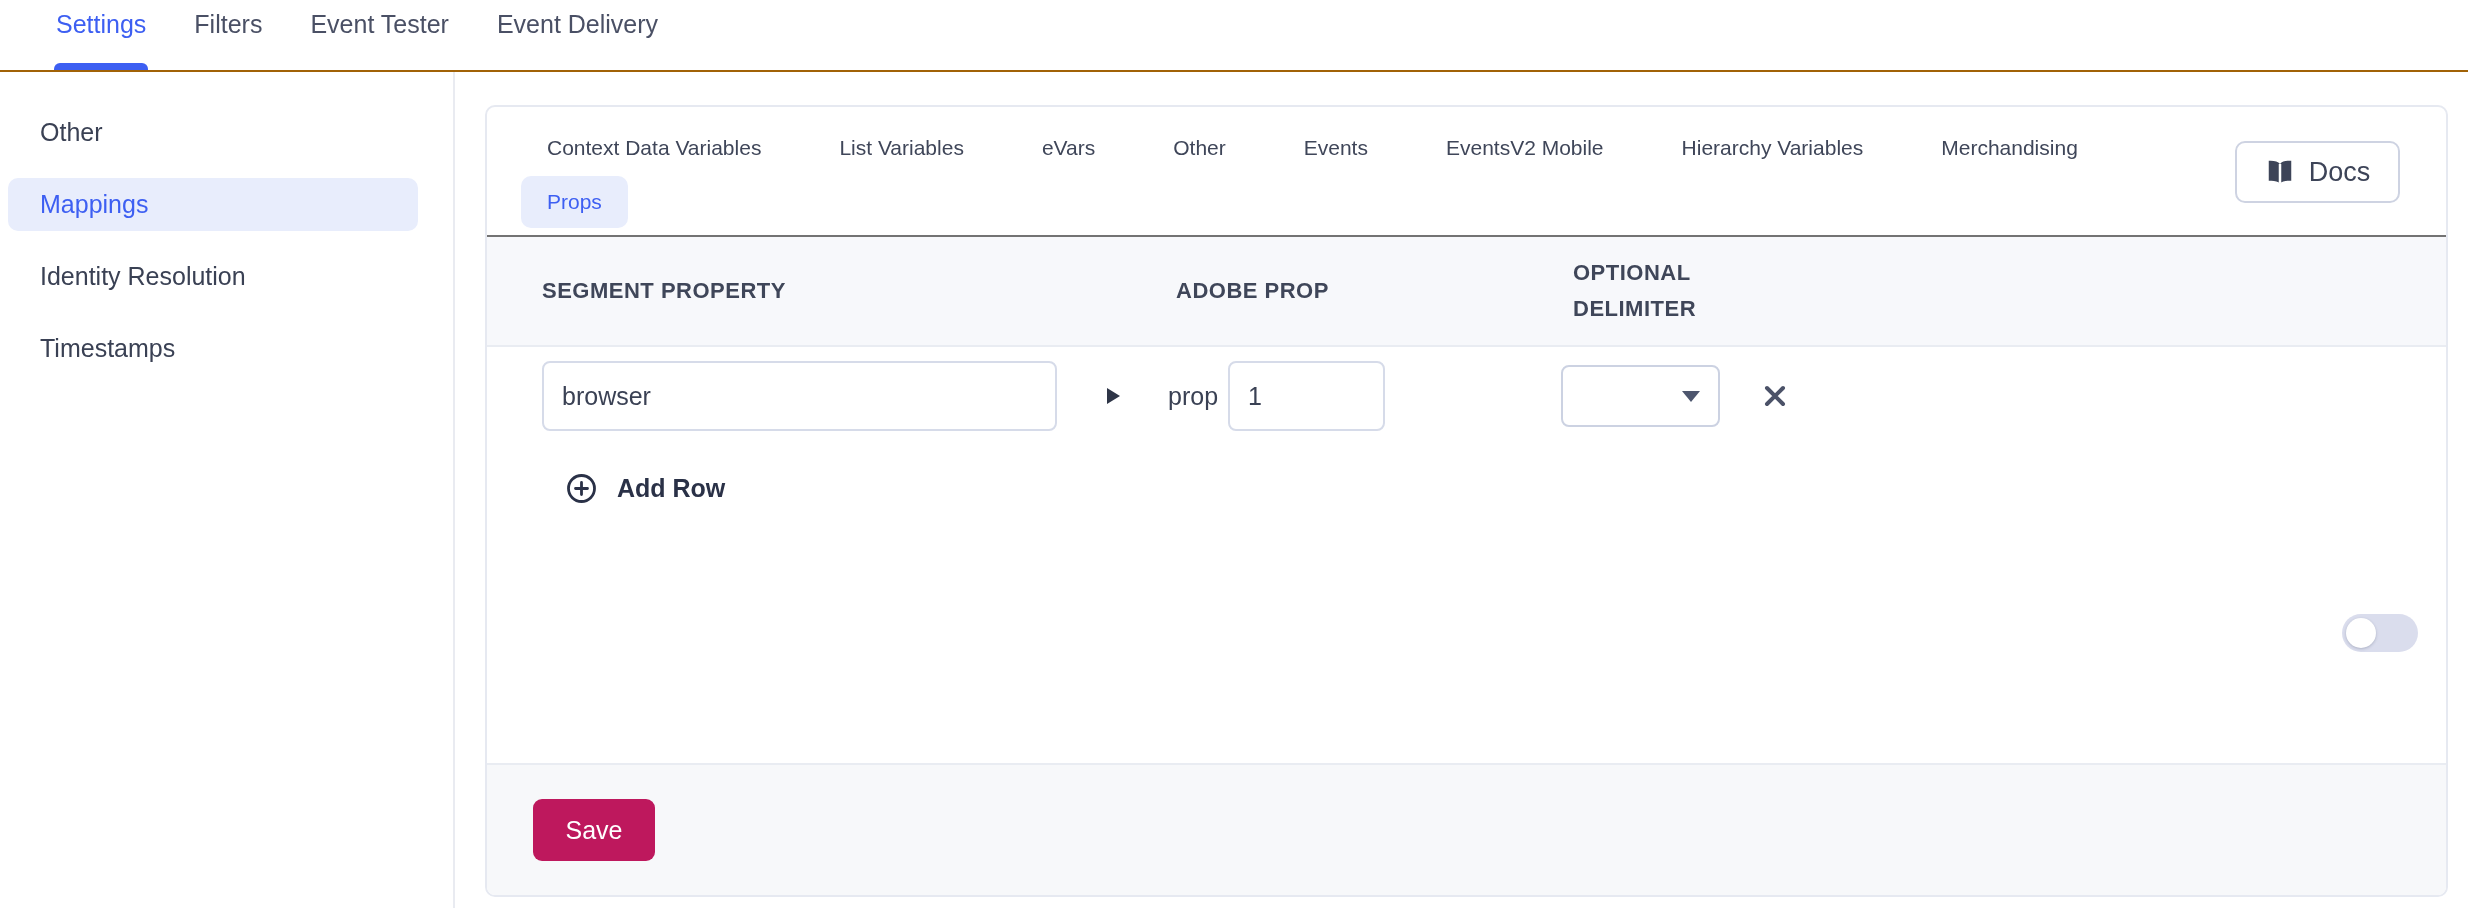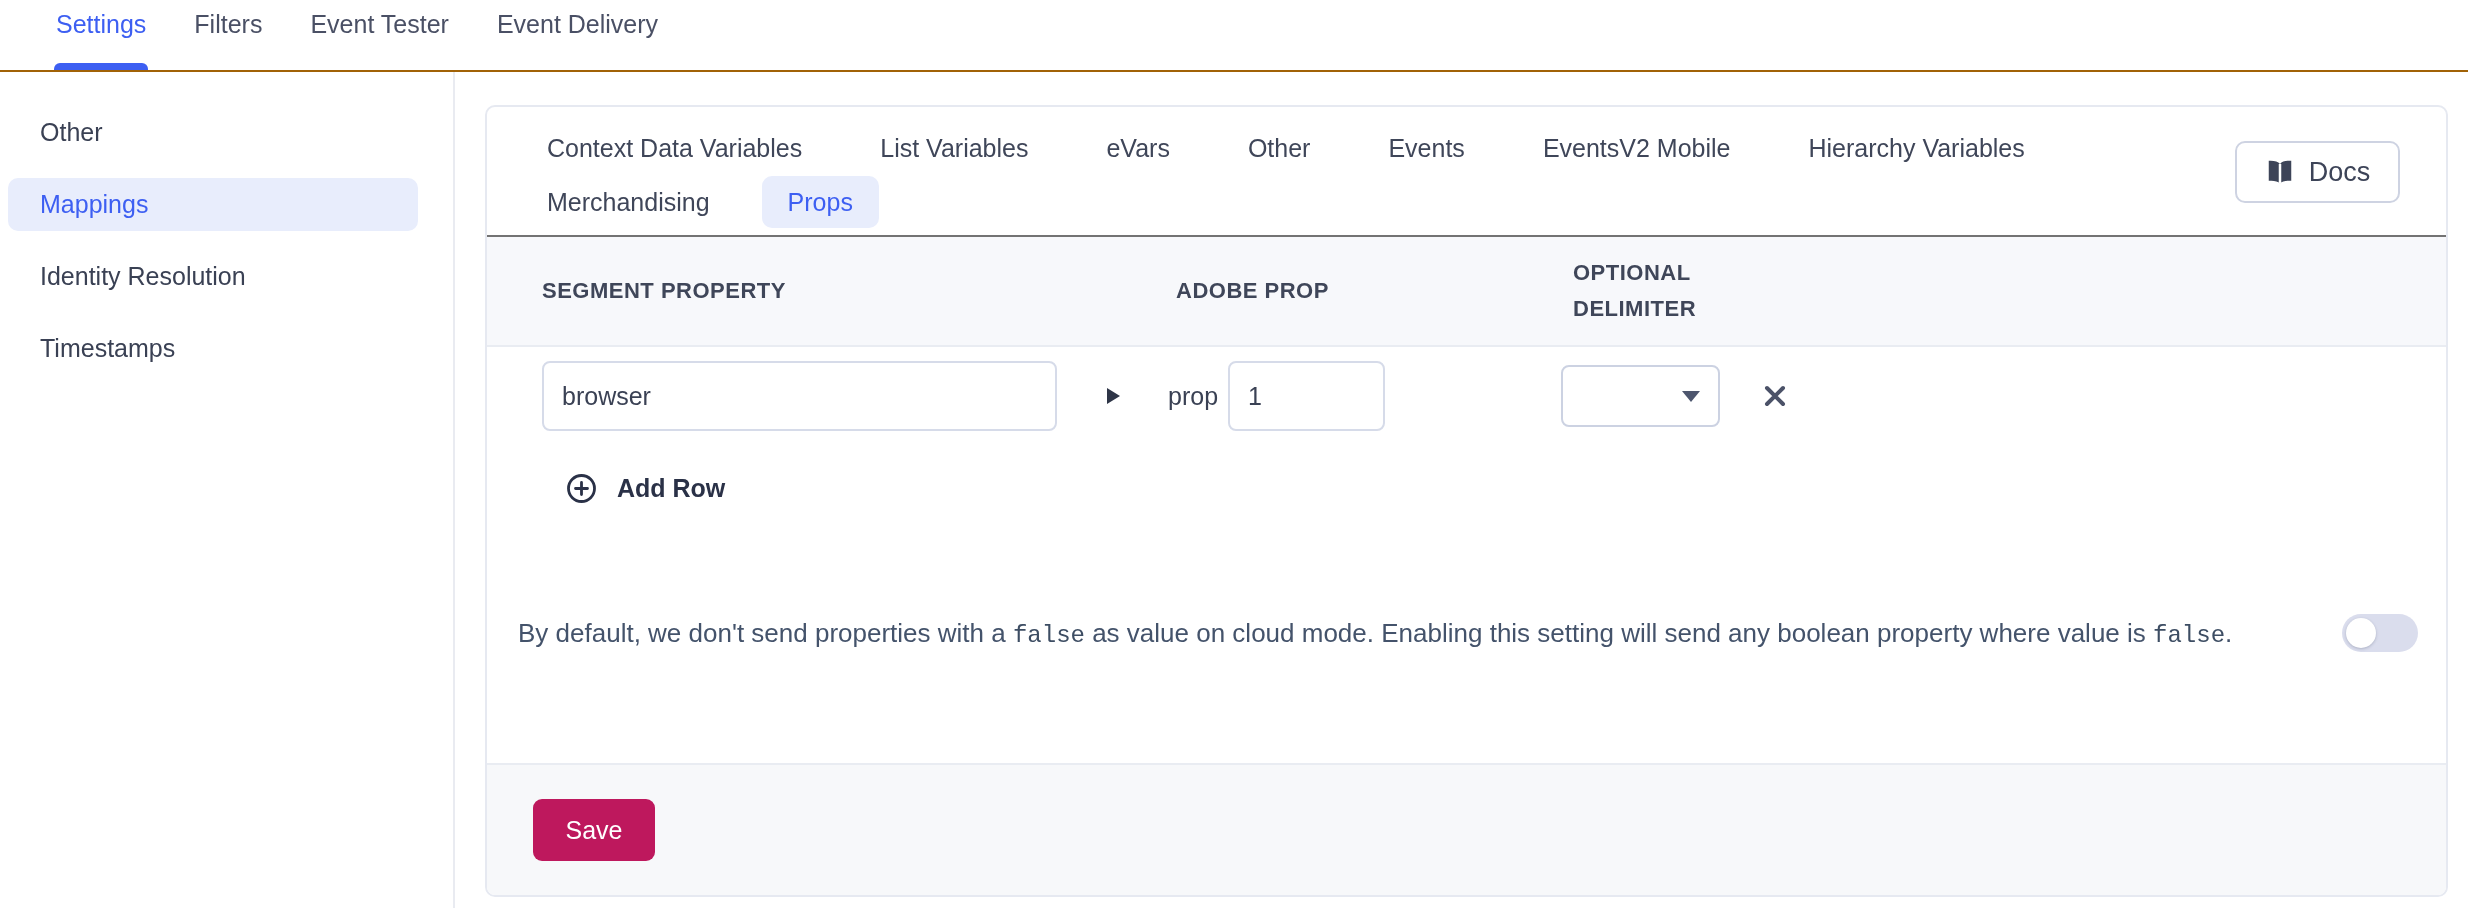--- a/index.html
+++ b/index.html
@@ -72,21 +72,21 @@
     display: flex;
     flex-direction: column;
     overflow: hidden;
   }
   .tabs-block { position: relative; height: 128px; padding: 14px 230px 0 60px; }
   .tab-list { display: flex; flex-wrap: wrap; column-gap: 78px; max-width: 1600px; }
   .tab {
     height: 54px;
     display: flex;
     align-items: center;
-    font-size: 25px;
+    font-size: 21px;
     color: #3f4659;
     cursor: pointer;
     white-space: nowrap;
   }
   .tab.active {
     background: #e8edfc;
     color: #3d5ff2;
     border-radius: 10px;
     padding: 0 26px;
     margin: 1px -26px 1px -26px;
@@ -308,21 +308,20 @@
         <div class="add-row">
           <svg width="31" height="31" viewBox="0 0 31 31">
             <circle cx="15.5" cy="15.5" r="13" fill="none" stroke="#2a3147" stroke-width="2.8"></circle>
             <path d="M15.5 9.5 L15.5 21.5 M9.5 15.5 L21.5 15.5" stroke="#2a3147" stroke-width="2.8" stroke-linecap="round"></path>
           </svg>
           <span>Add Row</span>
         </div>
       </div>
 
       <div class="send-false">
-        <div class="sf-desc"><span>By default, we don't send properties with a </span><code>false</code><span> as value on cloud mode. Enabling this setting will send any boolean property where value is </span><code>false</code><span>.</span></div>
         <div class="toggle">
           <div class="knob"></div>
         </div>
       </div>
 
       <div class="card-footer">
         <button class="save-btn">Save</button>
       </div>
 
     </div>

